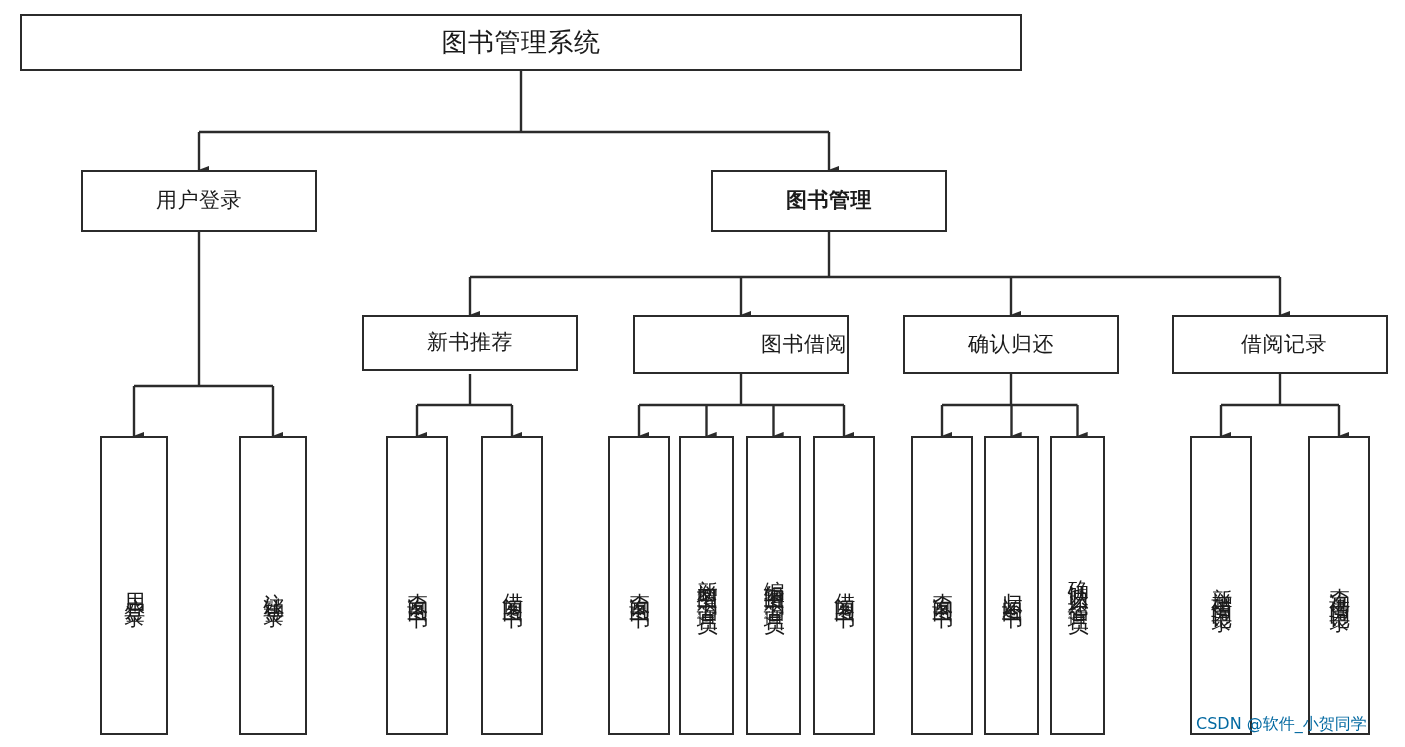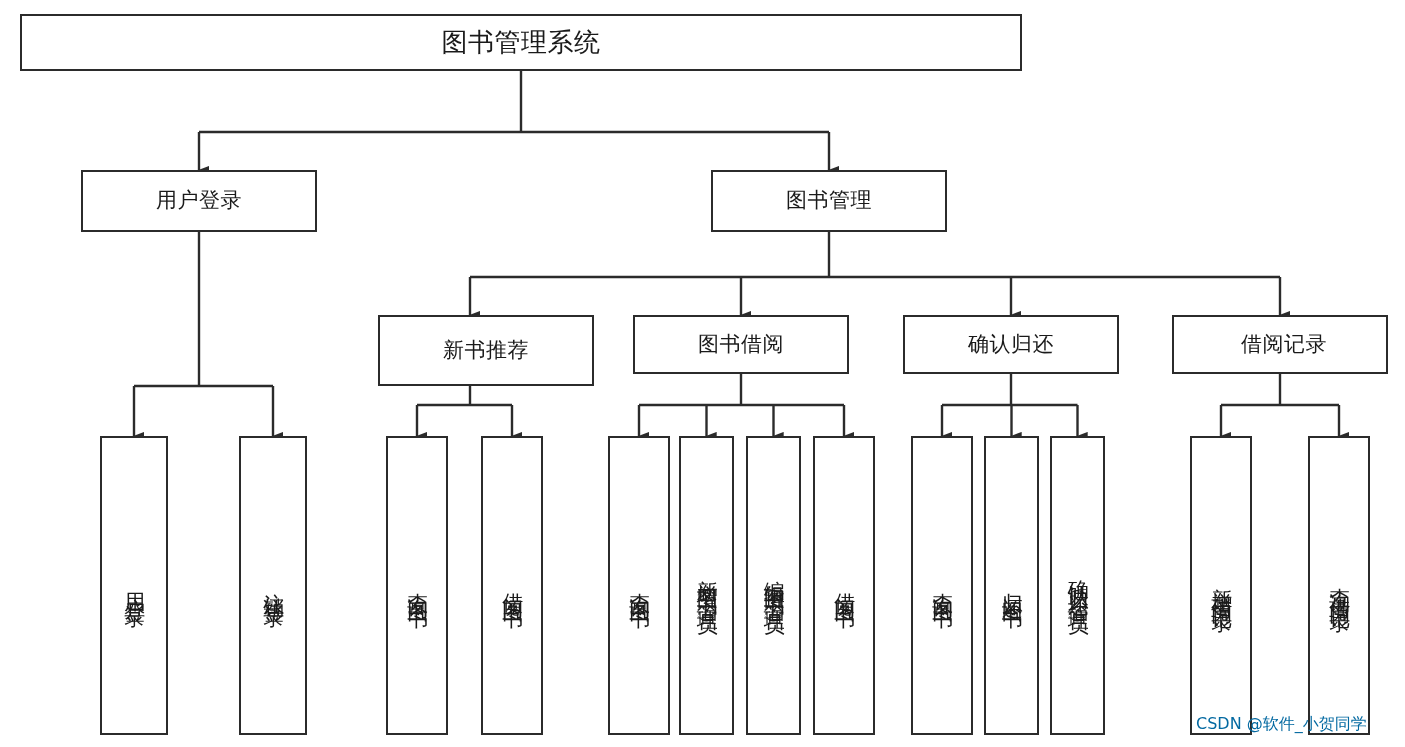--- a/index.html
+++ b/index.html
@@ -113,27 +113,27 @@
       </g>
   </svg>
 
   <div id="nodes">
       <div class="node lvl1" style="left: 20px; top: 14px; width: 1002px; height: 57px;">
         <span class="node-label">图书管理系统</span>
       </div>
       <div class="node lvl2" style="left: 81px; top: 170px; width: 236px; height: 62px;">
         <span class="node-label">用户登录</span>
       </div>
-      <div class="node lvl2" style="left: 711px; top: 170px; width: 236px; height: 62px;">
+      <div class="node lvl2" style="left: 711px; top: 170px; width: 236px; height: 62px; font-weight: bold;">
         <span class="node-label">图书管理</span>
       </div>
-      <div class="node lvl3" style="left: 378px; top: 315px; width: 216px; height: 71px;">
+      <div class="node lvl3" style="left: 362px; top: 315px; width: 216px; height: 56px;">
         <span class="node-label">新书推荐</span>
       </div>
-      <div class="node lvl3" style="left: 633px; top: 315px; width: 216px; height: 59px;">
+      <div class="node lvl3" style="left: 633px; top: 315px; width: 216px; height: 59px; justify-content: flex-end;">
         <span class="node-label">图书借阅</span>
       </div>
       <div class="node lvl3" style="left: 903px; top: 315px; width: 216px; height: 59px;">
         <span class="node-label">确认归还</span>
       </div>
       <div class="node lvl3" style="left: 1172px; top: 315px; width: 216px; height: 59px; padding-left: 8px;">
         <span class="node-label">借阅记录</span>
       </div>
       <div class="node lvl4 vertical" style="left: 100px; top: 436px; width: 68px; height: 299px;">
         <span class="node-label">用户登录</span>

